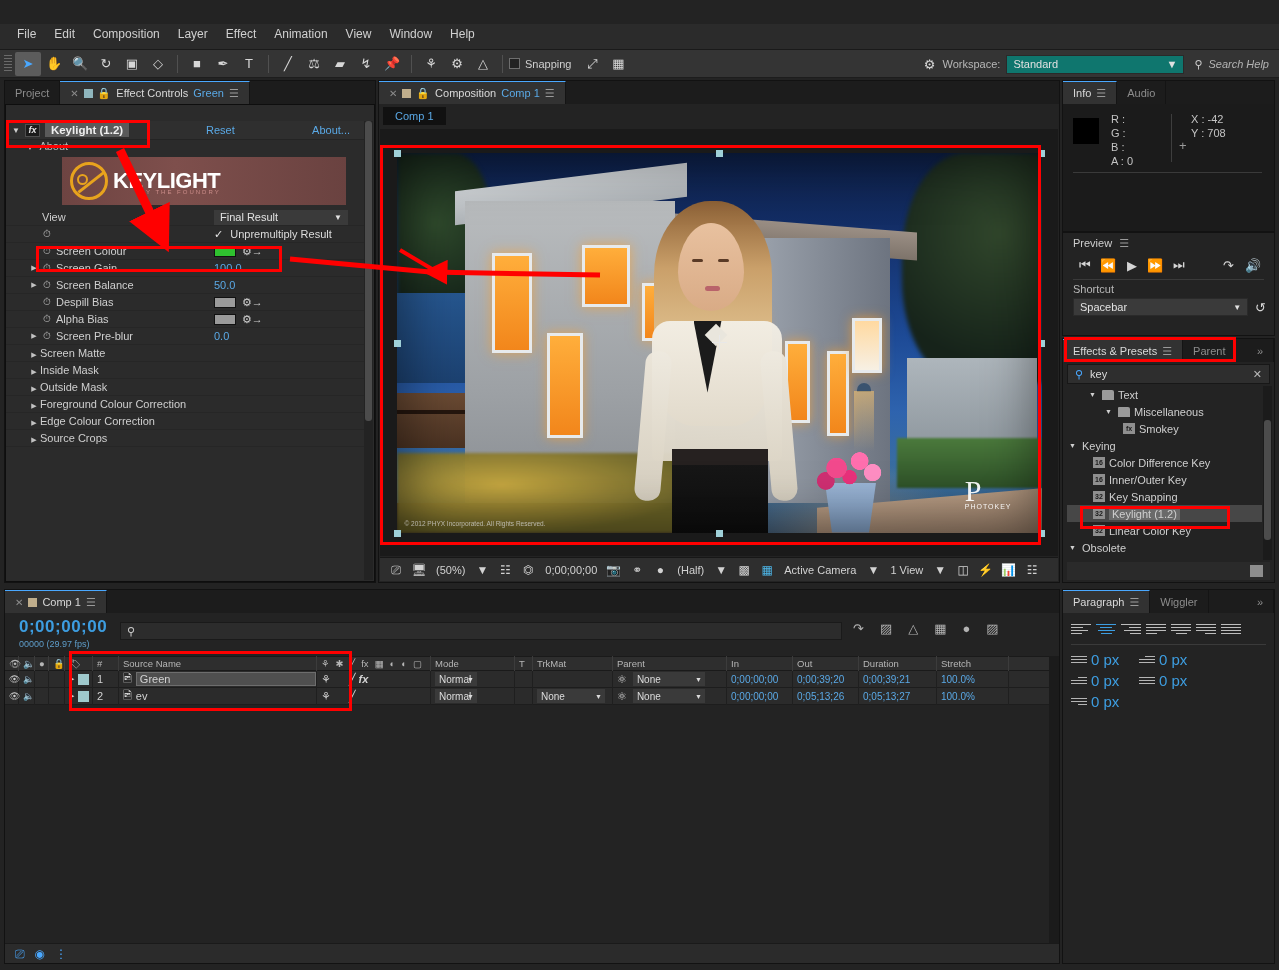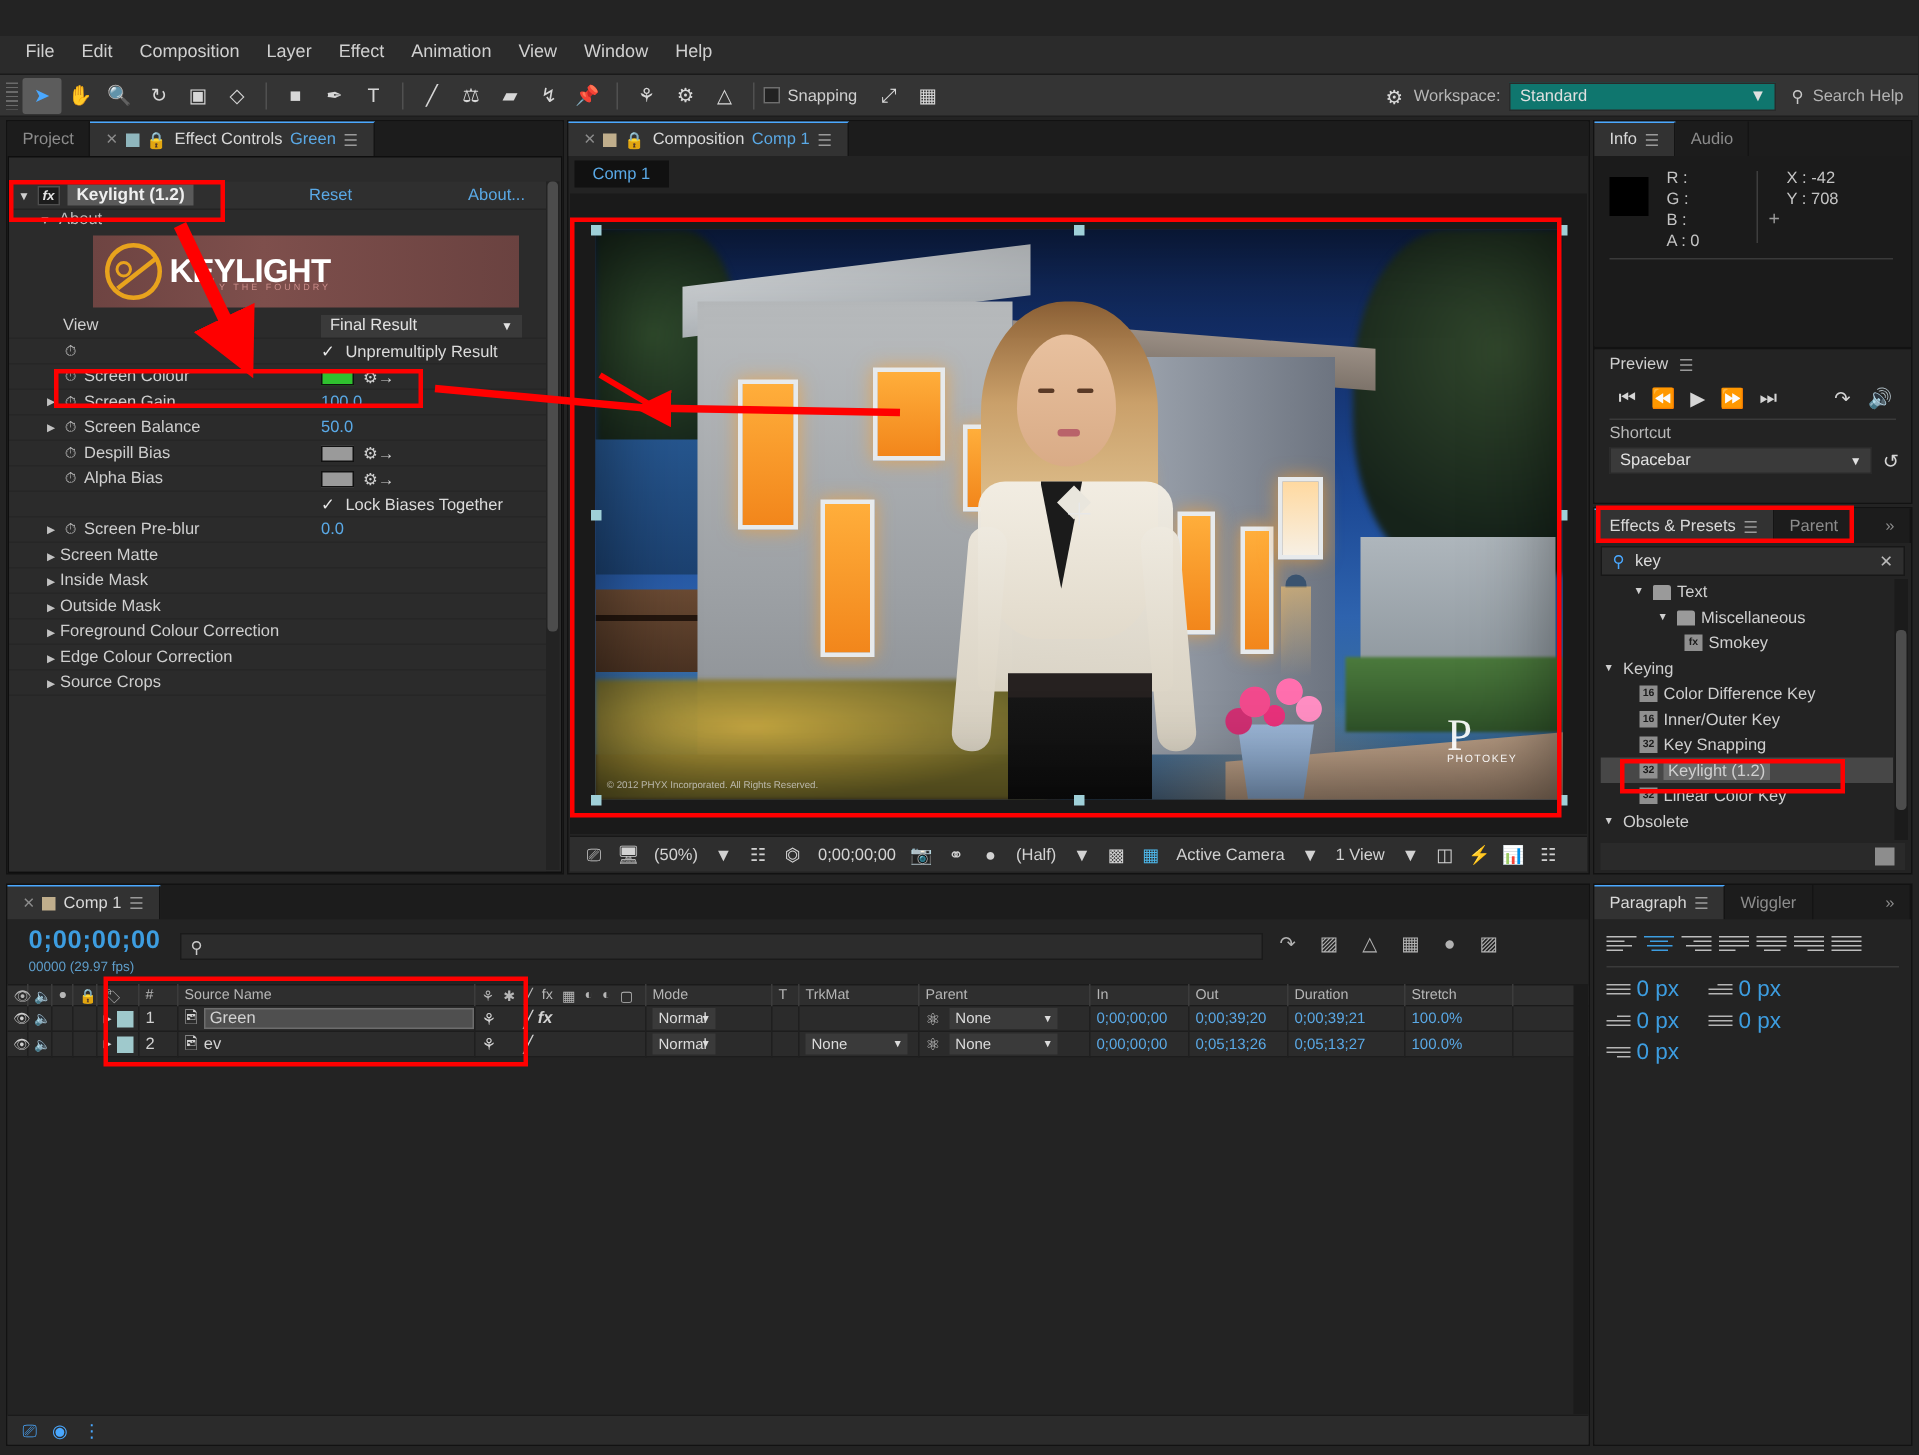--- a/index.html
+++ b/index.html
@@ -64,21 +64,21 @@
   .snaplabel { font-size:11px; color:#cfcfcf; margin-right:8px; }
   .ws-wrap { position:absolute; right:0; top:0; height:28px; display:flex; align-items:center; }
   .ws-label { font-size:11px; color:#b7b7b7; margin-right:6px; }
   .ws-select {
     width:178px; height:19px; background:#0f766e; border:1px solid #2a2a2a;
     display:flex; align-items:center; padding:0 6px; font-size:11px; color:#e0e0e0;
     position:relative;
   }
   .ws-select .caret { position:absolute; right:6px; }
   .help-wrap { display:flex; align-items:center; margin-left:10px; margin-right:10px; }
-  .help-input { font-size:11px; color:#b3b3b3; margin-left:6px; }
+  .help-input { font-size:11px; color:#b3b3b3; margin-left:6px;font-style:italic; }
 
   
   .panel { position:absolute; background:#232323; border:1px solid #121212; }
   .tabrow { height:23px; background:#1c1c1c; display:flex; align-items:stretch; }
   .tab {
     display:flex; align-items:center; gap:5px; padding:0 10px;
     font-size:11px; color:#8c8c8c; border-right:1px solid #141414;
   }
   .tab.active { background:#323232; color:#d9d9d9; border-top:1px solid #4aa8ff; }
   .tab .tabx { font-size:10px; color:#8c8c8c; }
@@ -487,27 +487,20 @@
         </div>
 
         <div class="prow">
           <span class="tri empty">▶</span>
           <span class="stop">⏱</span>
           <span class="pname">Alpha Bias</span>
           <span class="swatch" id="swAlpha" style="background: rgb(154, 154, 154);"></span>
           <span class="eyedrop">⚙→</span>
         </div>
 
-        <div class="prow">
-          <span class="tri empty">▶</span>
-          <span class="chk">
-            <span class="mark">✓</span>
-            <span>Lock Biases Together</span>
-          </span>
-        </div>
 
         <div class="prow">
           <span class="tri">▶</span>
           <span class="stop">⏱</span>
           <span class="pname">Screen Pre-blur</span>
           <span class="pval">0.0</span>
         </div>
 
         <div class="prow">
           <span class="grp"><span class="tri">▶</span><span>Screen Matte</span></span>

